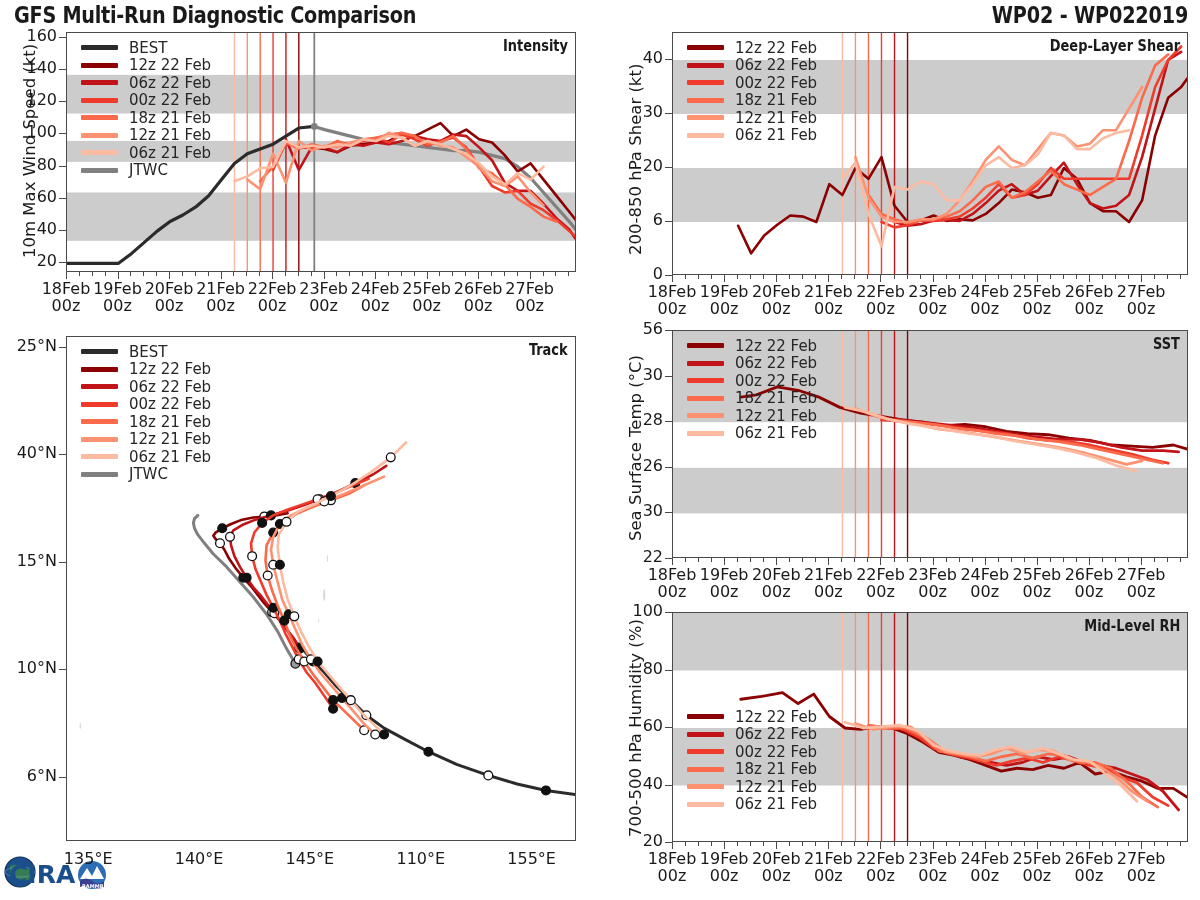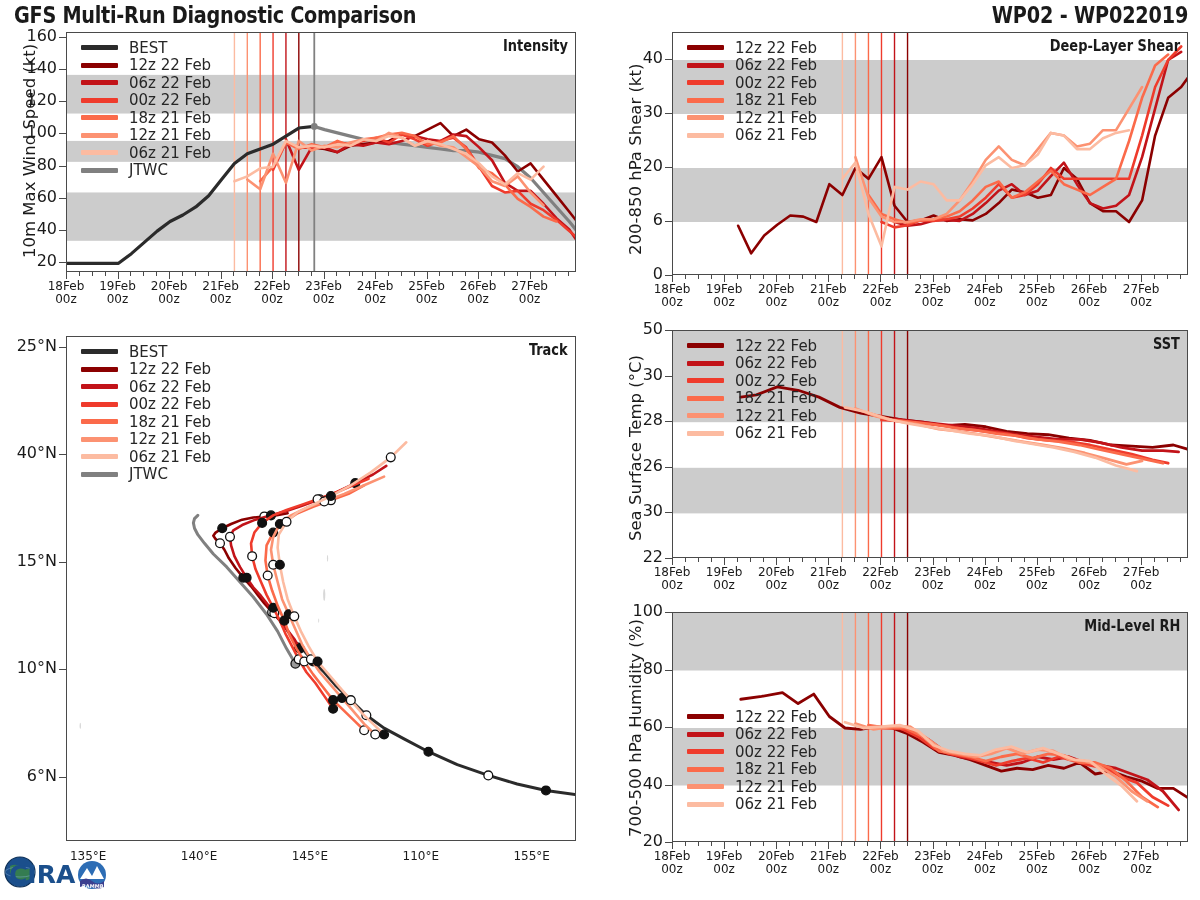--- a/index.html
+++ b/index.html
@@ -16,21 +16,21 @@
   
   .panel{position:absolute;box-sizing:border-box;border:1.3px solid #4a4a4a;background:#fff;overflow:hidden;}
   .panel svg{display:block;}
   .plabel{position:absolute;font-size:15.5px;font-weight:bold;right:7px;top:4px;
           font-family:"DejaVu Sans Condensed","DejaVu Sans",sans-serif;
           transform:scaleX(0.93);transform-origin:right top;white-space:nowrap;z-index:6;}
   
   .ylab{position:absolute;font-size:16.5px;white-space:nowrap;
         transform-origin:left top;transform:rotate(-90deg);}
   .ytick{position:absolute;font-size:16px;text-align:right;white-space:nowrap;}
-  .xtick{position:absolute;font-size:12px;text-align:center;white-space:nowrap;line-height:1.08;}
+  .xtick{position:absolute;font-size:16px;text-align:center;white-space:nowrap;line-height:1.08;}
   
   .legend{position:absolute;z-index:7;}
   .lrow{display:flex;align-items:center;height:17.5px;}
   .lswatch{width:37px;height:4.6px;border-radius:1px;margin-right:11px;flex:none;}
   .llabel{font-size:15px;white-space:nowrap;color:#262626;}
   
   .cira{position:absolute;left:4px;top:846px;width:120px;height:50px;}
 </style>
 </head>
 <body>
@@ -477,21 +477,21 @@
 <div class="ytick" style="right: 537px; top: 547px;">22</div>
 <div class="abs" style="left: 665px; top: 558px; width: 7px; border-top: 1.5px solid rgb(74, 74, 74);"></div>
 <div class="ytick" style="right: 537px; top: 501.4px;">30</div>
 <div class="abs" style="left: 665px; top: 512.4px; width: 7px; border-top: 1.5px solid rgb(74, 74, 74);"></div>
 <div class="ytick" style="right: 537px; top: 455.8px;">26</div>
 <div class="abs" style="left: 665px; top: 466.8px; width: 7px; border-top: 1.5px solid rgb(74, 74, 74);"></div>
 <div class="ytick" style="right: 537px; top: 410.2px;">28</div>
 <div class="abs" style="left: 665px; top: 421.2px; width: 7px; border-top: 1.5px solid rgb(74, 74, 74);"></div>
 <div class="ytick" style="right: 537px; top: 364.6px;">30</div>
 <div class="abs" style="left: 665px; top: 375.6px; width: 7px; border-top: 1.5px solid rgb(74, 74, 74);"></div>
-<div class="ytick" style="right: 537px; top: 319px;">50</div>
+<div class="ytick" style="right: 537px; top: 319px;">56</div>
 <div class="abs" style="left: 665px; top: 330px; width: 7px; border-top: 1.5px solid rgb(74, 74, 74);"></div>
 <div class="ylab" style="left: 626px; top: 540.6px;">Sea Surface Temp (°C)</div>
 <div class="xtick" style="left: 642px; width: 60px; top: 566px;"><span>18Feb</span><br><span>00z</span></div>
 <div class="abs" style="left: 672px; top: 558px; height: 7px; border-left: 1.6px solid rgb(74, 74, 74);"></div>
 <div class="abs" style="left: 685.03px; top: 558px; height: 4px; border-left: 1.2px solid rgb(74, 74, 74);"></div>
 <div class="abs" style="left: 698.061px; top: 558px; height: 4px; border-left: 1.2px solid rgb(74, 74, 74);"></div>
 <div class="abs" style="left: 711.091px; top: 558px; height: 4px; border-left: 1.2px solid rgb(74, 74, 74);"></div>
 <div class="xtick" style="left: 694.121px; width: 60px; top: 566px;"><span>19Feb</span><br><span>00z</span></div>
 <div class="abs" style="left: 724.121px; top: 558px; height: 7px; border-left: 1.6px solid rgb(74, 74, 74);"></div>
 <div class="abs" style="left: 737.152px; top: 558px; height: 4px; border-left: 1.2px solid rgb(74, 74, 74);"></div>

